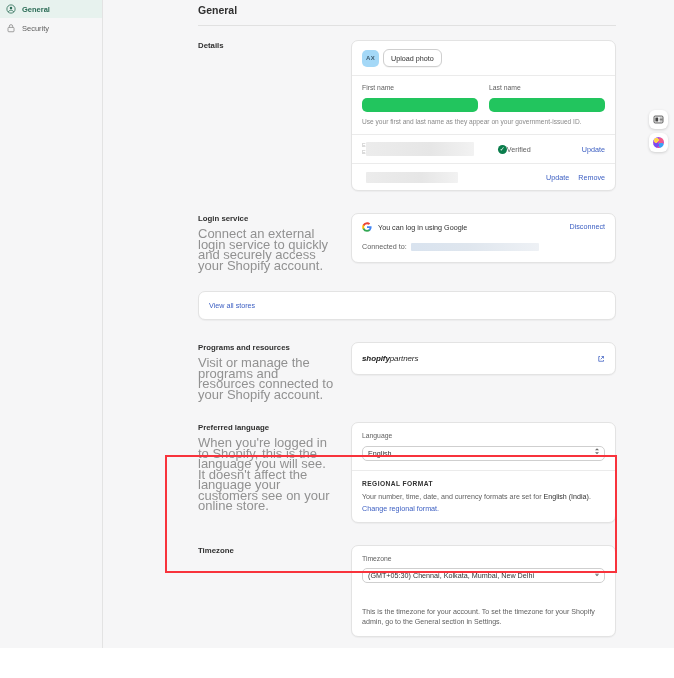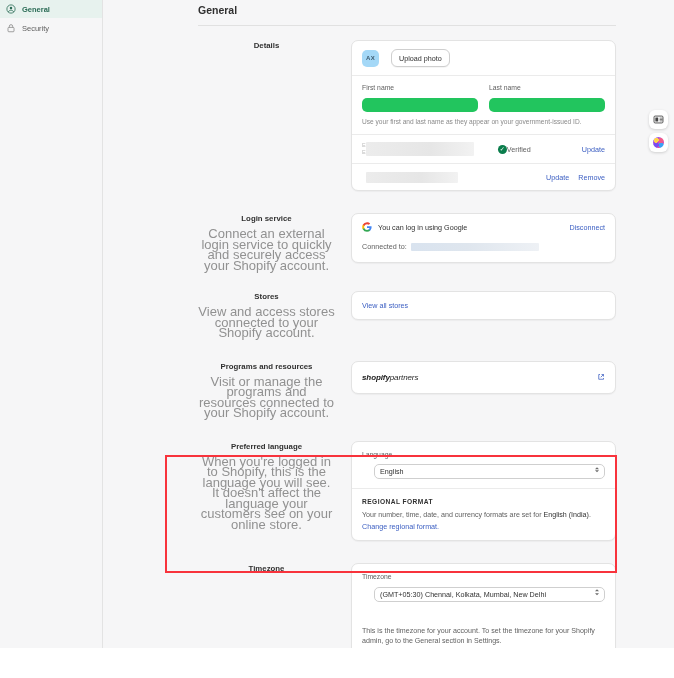--- a/index.html
+++ b/index.html
@@ -62,37 +62,37 @@
   }
   .hr { height: 1px; background: #e1e1e1; width: 418px; margin: 0 0 0 0; }
 
   
   .section {
     display: flex;
     width: 418px;
     padding: 14px 0 0 0;
     align-items: flex-start;
   }
-  .sec-left { width: 153px; flex: 0 0 153px; padding-right: 16px; text-align: center; }
+  .sec-left { width: 153px; flex: 0 0 153px; padding-right: 16px; }
   .sec-title { font-size: 7.8px; font-weight: 700; color: #303030; line-height: 11px; }
   .sec-desc { font-size: 13px; color: #919191; line-height: 10.5px; margin-top: 5px; }
   .sec-right { flex: 1 1 auto; }
 
   .card {
     background: #ffffff;
     border: 1px solid #e3e3e3;
     border-radius: 7px;
     box-shadow: 0 1px 1px rgba(0,0,0,0.04);
     overflow: hidden;
   }
   .card-pad { padding: 9px 10px; }
   .card-divider { height: 1px; background: #ebebeb; }
 
   
-  .avatar-row { display: flex; align-items: center; gap: 12px; padding: 8px 10px; }
+  .avatar-row { display: flex; align-items: center; gap: 4px; padding: 8px 10px; }
   .avatar {
     width: 17px; height: 17px; border-radius: 5px;
     background: #a4d8f7; color: #3c5a6e;
     font-size: 6px; font-weight: 600;
     display: flex; align-items: center; justify-content: center;
     letter-spacing: .4px;
   }
   .btn {
     border: 1px solid #cfcfcf; background: #fff; border-radius: 6px;
     font-size: 7.2px; color: #303030; padding: 3.5px 7px;
@@ -128,21 +128,21 @@
   .check {
     width: 9px; height: 9px; border-radius: 50%;
     background: #0a7d4c; color: #fff; font-size: 6px;
     display: flex; align-items: center; justify-content: center;
     line-height: 1;
   }
   .lnk { font-size: 7.2px; color: #3b5ec2; cursor: pointer; }
   .actions { display: flex; gap: 9px; margin-left: auto; }
 
   
-  .row-between { display: flex; align-items: flex-end; justify-content: space-between; padding: 8px 10px; }
+  .row-between { display: flex; align-items: flex-start; justify-content: space-between; padding: 8px 10px; }
   .row-left { display: flex; align-items: center; gap: 6px; font-size: 7.2px; color: #303030; }
   .gicon { width: 10px; height: 10px; display: block; }
   .connected {
     display: flex; align-items: center; gap: 4px;
     padding: 2px 10px 11px 10px; font-size: 7.2px; color: #616161;
   }
   .redact-inline {
     height: 8px; width: 128px;
     background: linear-gradient(90deg,#d9e3ef 0%,#dfe6ee 45%,#eef1f5 100%);
     border-radius: 1px;
@@ -152,21 +152,21 @@
   .simple-link { padding: 9px 10px; font-size: 7.2px; color: #3b5ec2; cursor: pointer; }
 
   
   .partner-row { display: flex; align-items: center; justify-content: space-between; padding: 11px 10px; }
   .partner-logo { font-size: 8px; color: #1a1a1a; letter-spacing: -.1px; }
   .partner-logo b { font-weight: 800; font-style: italic; }
   .partner-logo i { font-style: italic; font-weight: 400; color: #2b2b2b; }
   .ext-ico { width: 8px; height: 8px; display: block; }
 
   
-  .select-wrap { position: relative; margin-left: 12px; }
+  .select-wrap { position: relative; }
   .select {
     width: 100%; height: 15px;
     border: 1px solid #cfcfcf; border-radius: 5px; background: #fff;
     font-size: 7.2px; color: #303030; padding: 0 16px 0 5px;
     font-family: inherit; appearance: none; line-height: 13px; cursor: pointer;
   }
   .sel-arrows {
     position: absolute; right: 6px; top: 50%; transform: translateY(-50%);
     display: flex; flex-direction: column; gap: 1.5px; pointer-events: none;
   }
@@ -333,24 +333,20 @@
               </div>
               <div class="connected">
                 <span>Connected to:</span>
                 <span class="redact-inline"></span>
               </div>
             </div>
           </div>
         </div>
 
         <div class="section" style="padding-top:20px">
-          <div class="sec-left">
-            <div class="sec-title">Stores</div>
-            <div class="sec-desc">View and access stores connected to your Shopify account.</div>
-          </div>
           <div class="sec-right">
             <div class="card">
               <div class="simple-link">View all stores</div>
             </div>
           </div>
         </div>
 
         <div class="section" style="padding-top:22px">
           <div class="sec-left">
             <div class="sec-title">Programs and resources</div>

